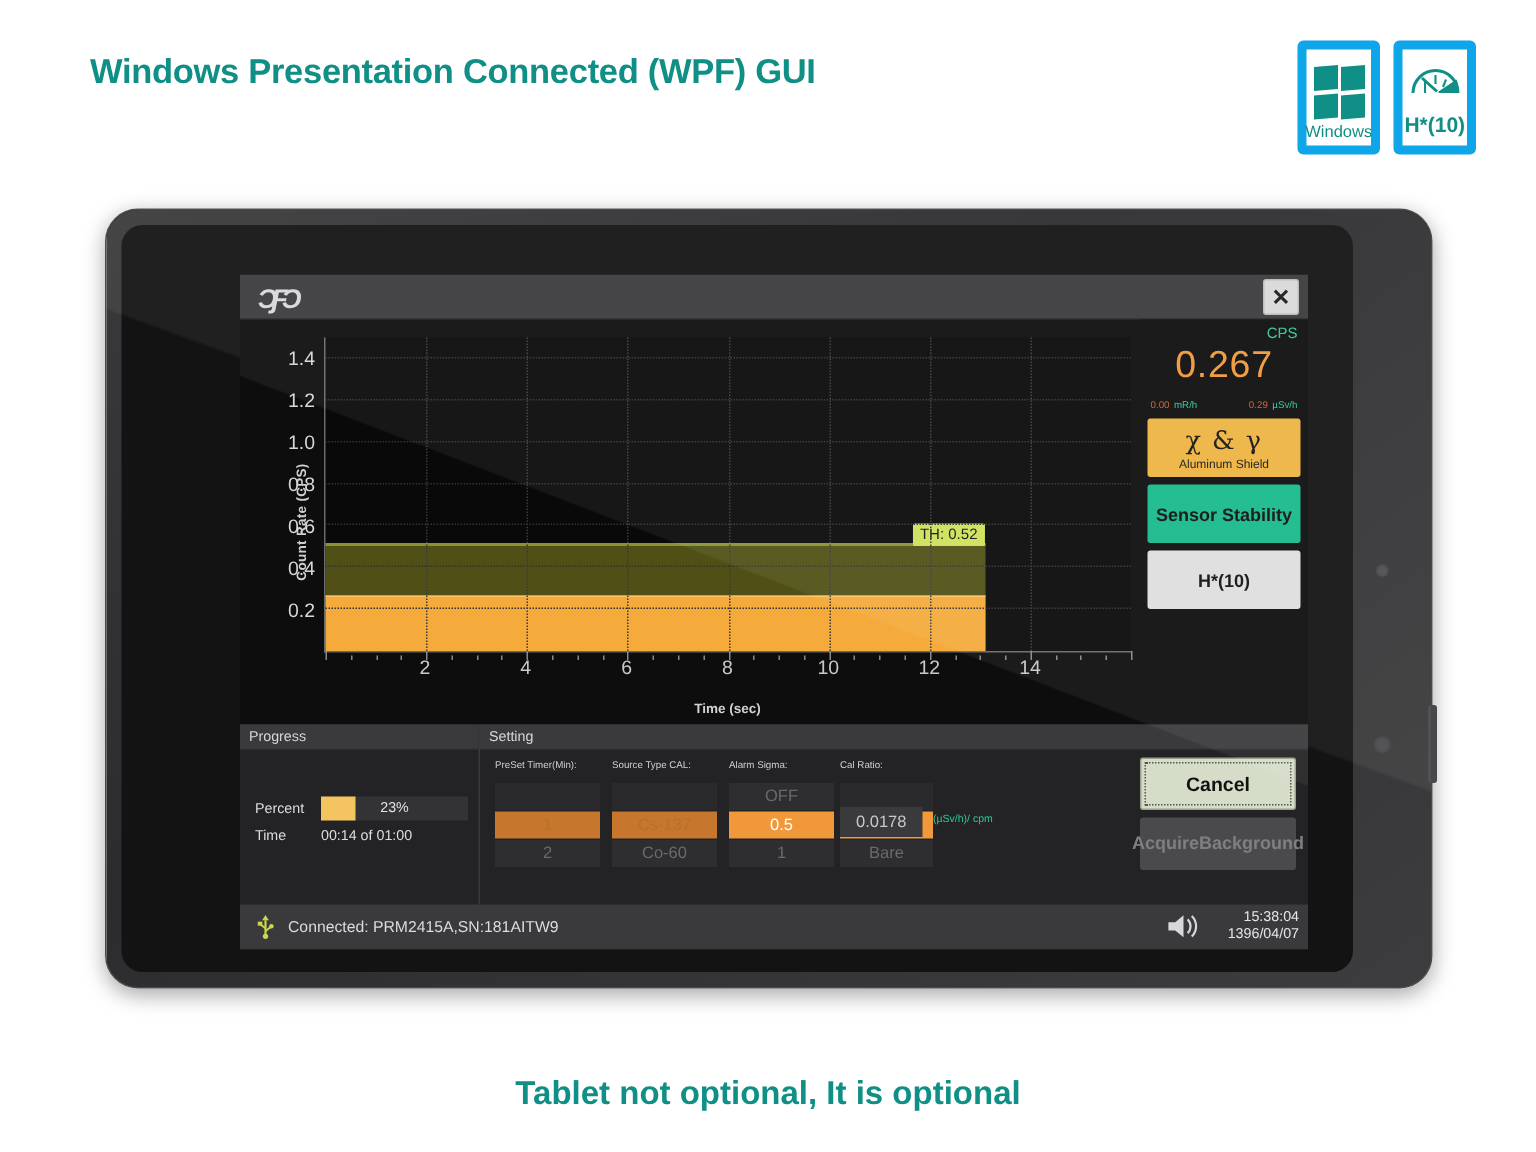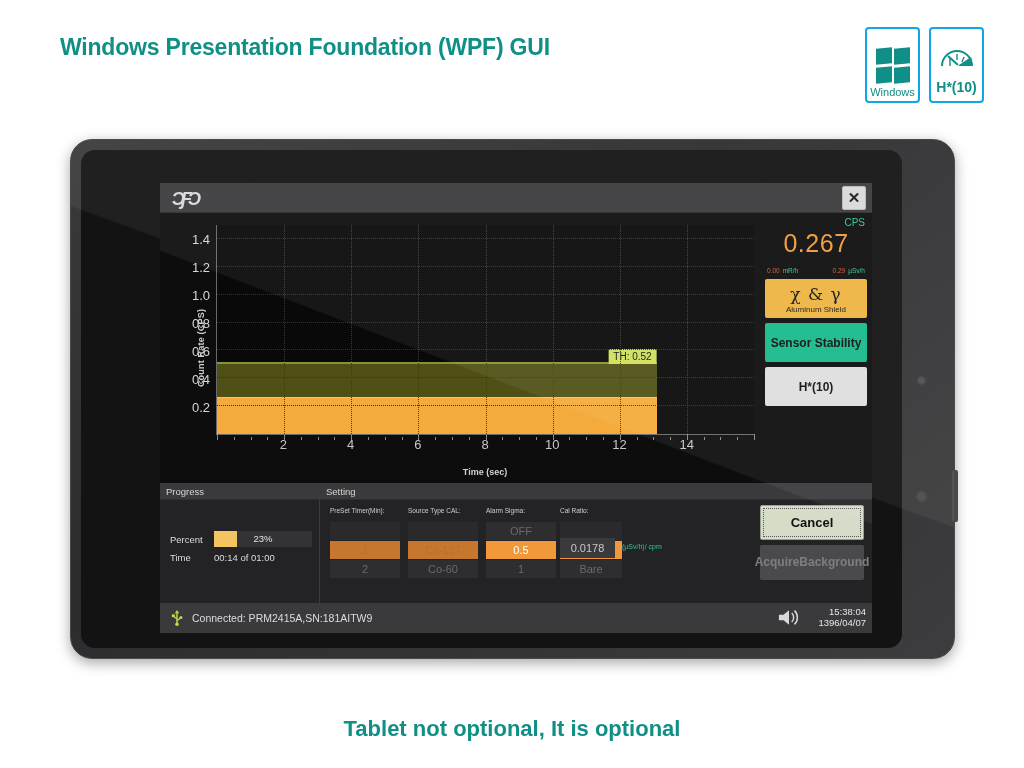--- a/index.html
+++ b/index.html
@@ -11,21 +11,21 @@
   }
 
   
   #page-title {
     position:absolute; left:60px; top:34px;
     font-size:23px; font-weight:bold; color:#0f8f85;
     letter-spacing:-0.2px; white-space:nowrap;
   }
   #badges { position:absolute; right:40px; top:27px; display:flex; gap:9px; }
   .badge {
-    width:55px; height:76px; border:2px solid #0ea5e9; border-radius:4px;
+    width:55px; height:76px; border:6px solid #0ea5e9; border-radius:4px;
     background:#fff; display:flex; flex-direction:column;
     align-items:center; justify-content:flex-end; padding-bottom:3px;
   }
   .badge-label { font-size:11px; color:#0f8f85; font-weight:normal; }
   .badge-label.big { font-size:14px; font-weight:bold; margin-bottom:3px; }
   .win-logo { width:34px; height:34px; display:grid;
     grid-template-columns:1fr 1fr; grid-template-rows:1fr 1fr; gap:3px; margin-bottom:4px;}
   .win-logo i { background:#0f8f85; display:block; }
   .win-logo i:nth-child(1){ transform:skewY(-5deg); }
   .win-logo i:nth-child(2){ transform:skewY(-5deg); }
@@ -203,21 +203,21 @@
   
   #screen-gloss {
     position:absolute; left:160px; top:183px; width:712px; height:450px;
     pointer-events:none; z-index:5;
     background:linear-gradient(201deg, rgba(255,255,255,.060) 0%, rgba(255,255,255,.060) 47%, rgba(255,255,255,0) 47.25%);
   }
 </style>
 </head>
 <body>
 
-<div id="page-title">Windows Presentation Foundation (WPF) GUI</div>
+<div id="page-title">Windows Presentation Connected (WPF) GUI</div>
 
 <div id="badges">
   <div class="badge">
     <span class="win-logo">
       <i></i>
         <i></i>
         <i></i>
         <i></i>
     </span>
     <span class="badge-label">Windows</span>

